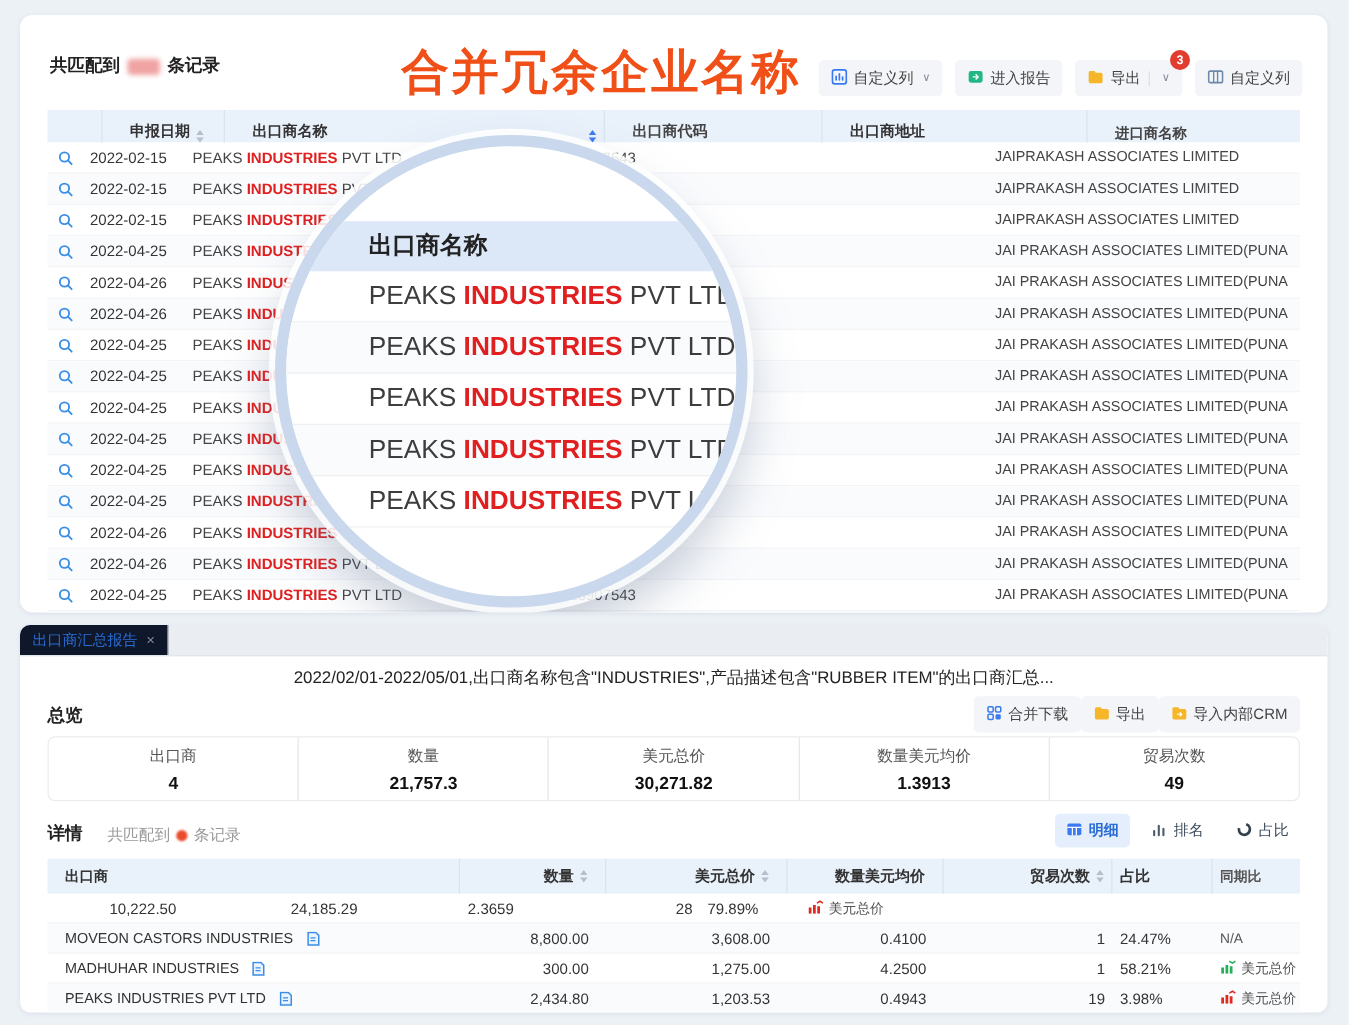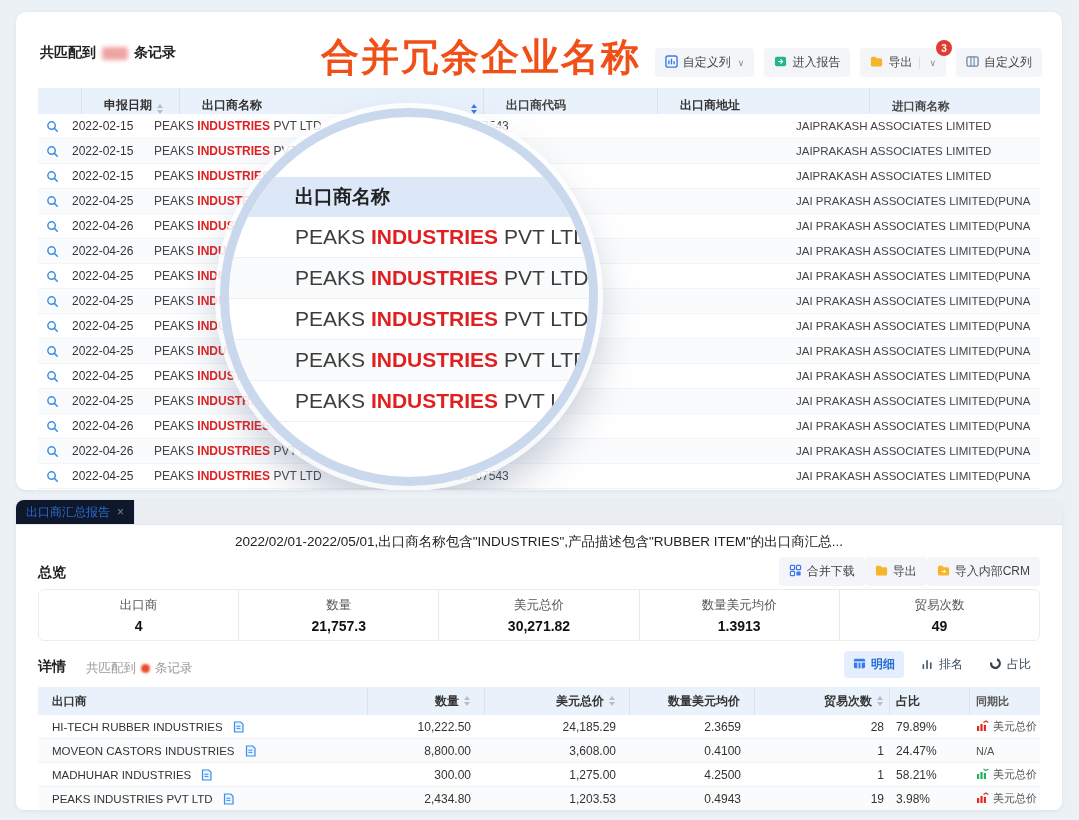--- a/index.html
+++ b/index.html
@@ -626,26 +626,20 @@
       </div>
       <div class="bc bc-shr">
           <span>占比</span>
         </div>
       <div class="bc bc-yoy">
           <span>同期比</span>
         </div>
     </div>
     <div>
         <div class="brow">
-          <div class="bc bc-exp">HI-TECH RUBBER INDUSTRIES <span class="docic">
-              <svg width="11" height="12" viewBox="0 0 11 12">
-                <path d="M1.5 1h6.2L10 3.3V11H1.5z" fill="#eaf3ff" stroke="#3a8ee6" stroke-width="1.2"></path>
-                <path d="M3.4 5.2h4M3.4 7.4h4" stroke="#3a8ee6" stroke-width="1"></path>
-              </svg>
-            </span></div>
           <div class="bc bc-qty">10,222.50</div>
           <div class="bc bc-usd">24,185.29</div>
           <div class="bc bc-avg">2.3659</div>
           <div class="bc bc-trd">28</div>
           <div class="bc bc-shr">79.89%</div>
           <div class="bc bc-yoy">
             <span><svg width="13" height="11" viewBox="0 0 13 11">
                 <rect x="1" y="6" width="2.2" height="5" fill="#e02a1f"></rect>
                 <rect x="4.4" y="4" width="2.2" height="7" fill="#e02a1f"></rect>
                 <rect x="7.8" y="5" width="2.2" height="6" fill="#e02a1f"></rect>

